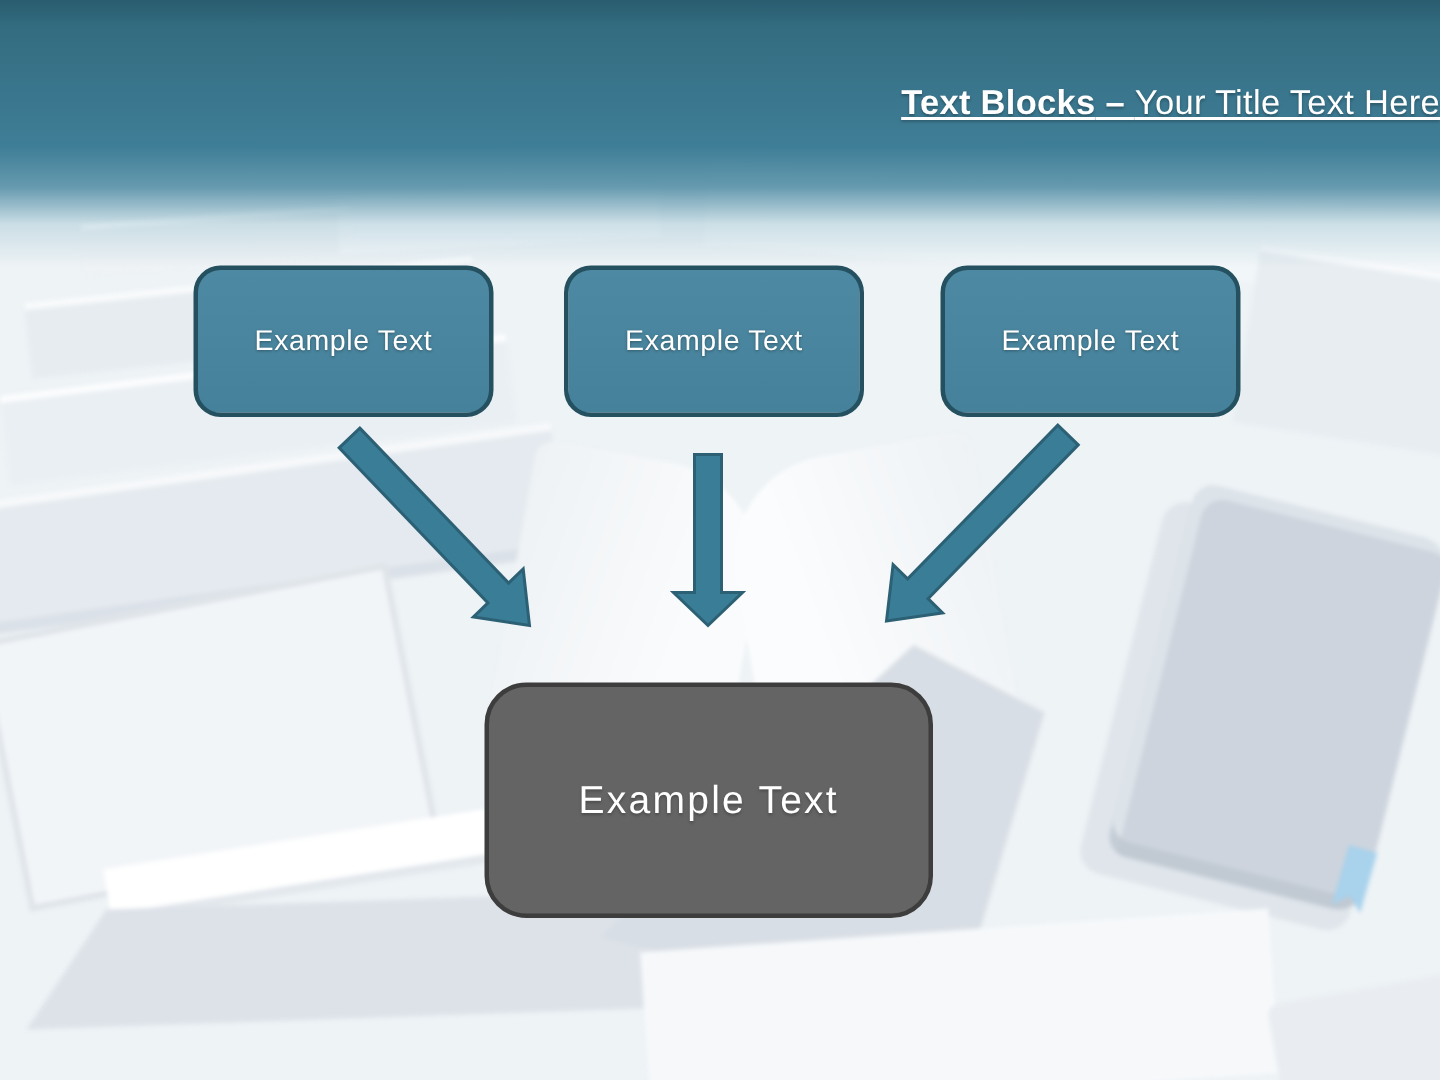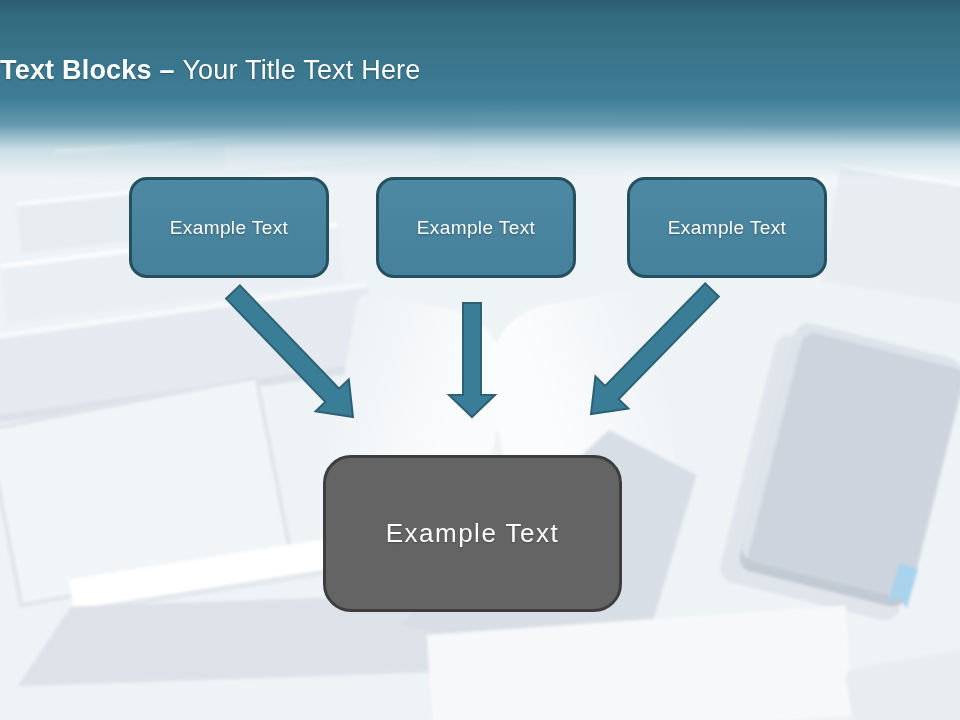--- a/index.html
+++ b/index.html
@@ -36,24 +36,25 @@
     background:linear-gradient(180deg,
       var(--header-top,#2a5c6f) 0%,
       #336c80 10%,
       var(--header-mid,#3f7e97) 55%,
       rgba(77,138,162,.85) 70%,
       rgba(150,190,205,.40) 84%,
       rgba(238,243,246,0) 100%);
   }
   .title{
     position:absolute;left:0;top:55px;width:100%;margin:0;
-    text-align:left;font-size:27px;font-weight:400;
+    text-align:right;font-size:23px;font-weight:400;
     color:var(--title-text,#fff);
     text-shadow:0 1px 2px rgba(0,0,0,.3);
     letter-spacing:.2px;
+    text-decoration:underline;
   }
   .title .t-bold,.title .t-sep{font-weight:700;}
   
   .tealbox{
     position:absolute;top:177px;width:200px;height:101px;box-sizing:border-box;
     border:3px solid var(--box-border,#24505f);border-radius:18px;
     background:linear-gradient(180deg,var(--box-fill-light,#4d89a2),var(--box-fill,#45819a));
     display:flex;align-items:center;justify-content:center;
     color:var(--box-text,#fff);font-size:19px;letter-spacing:.4px;
     text-shadow:0 1px 2px rgba(0,0,0,.35);

